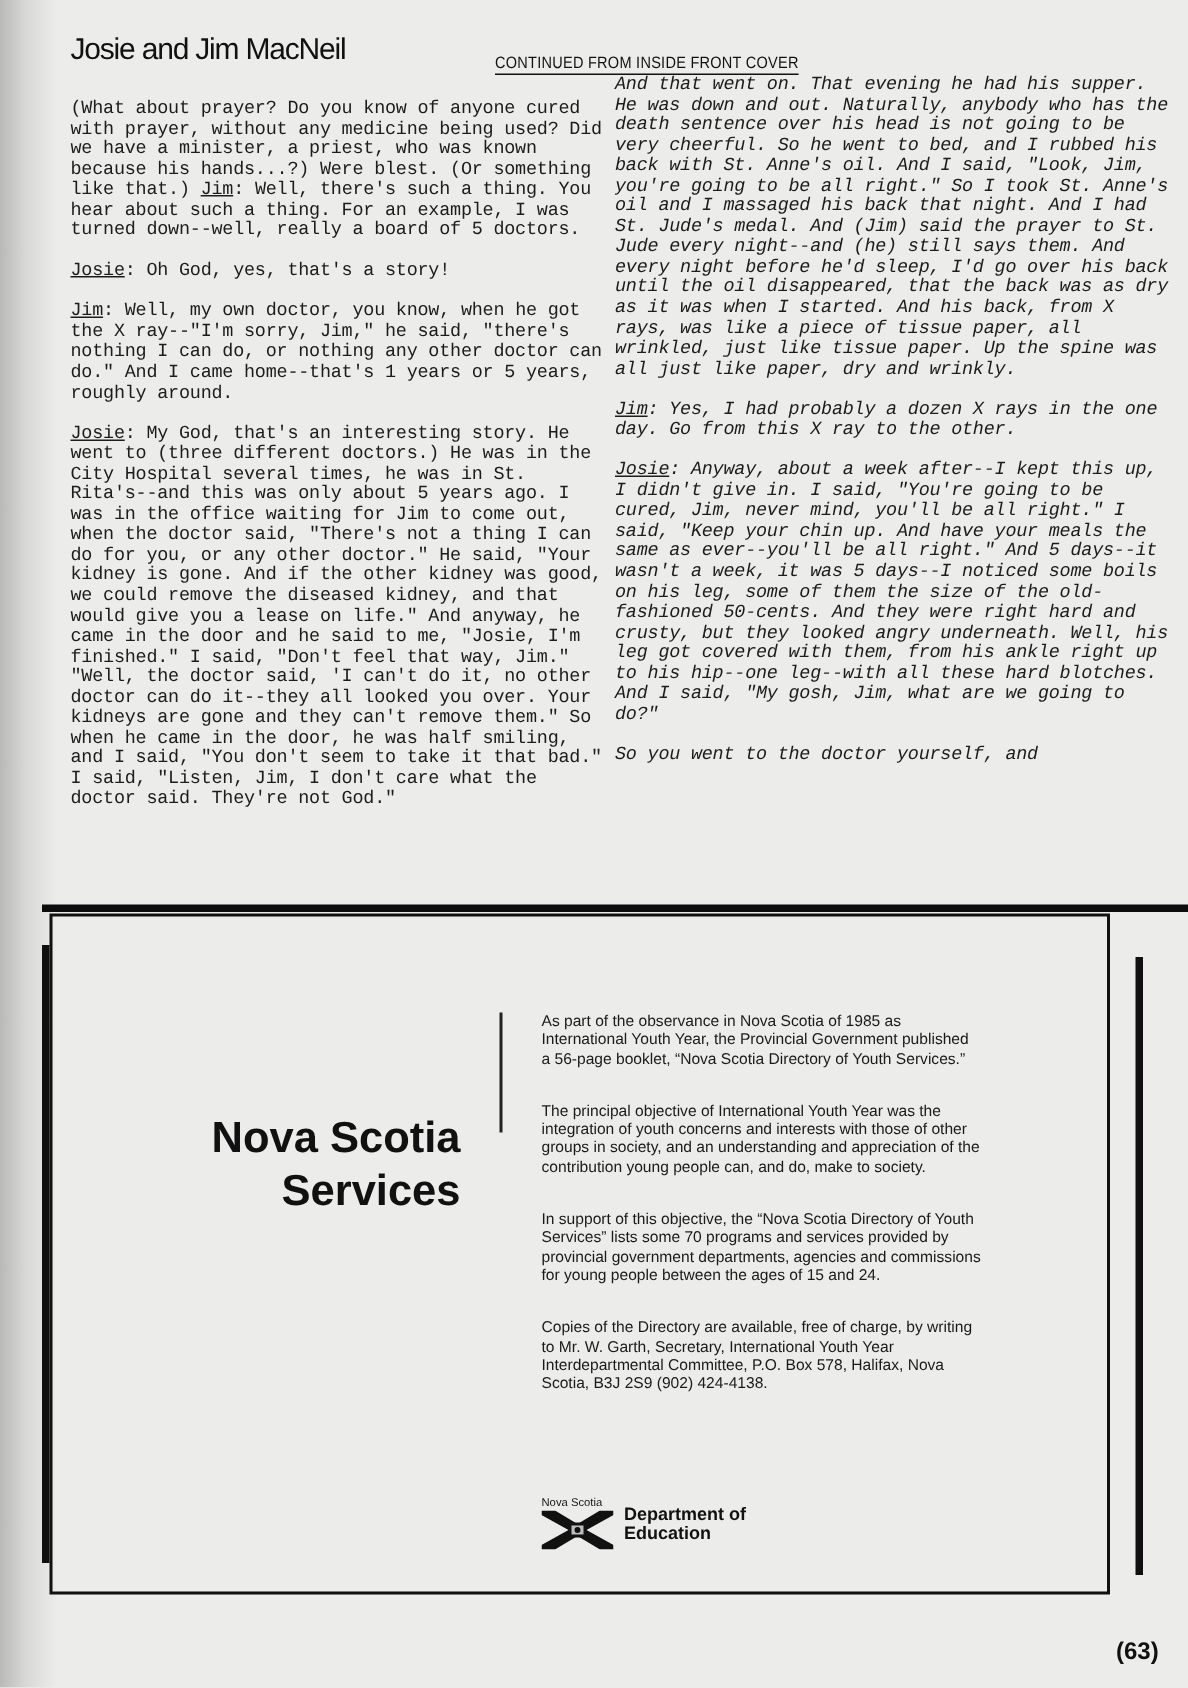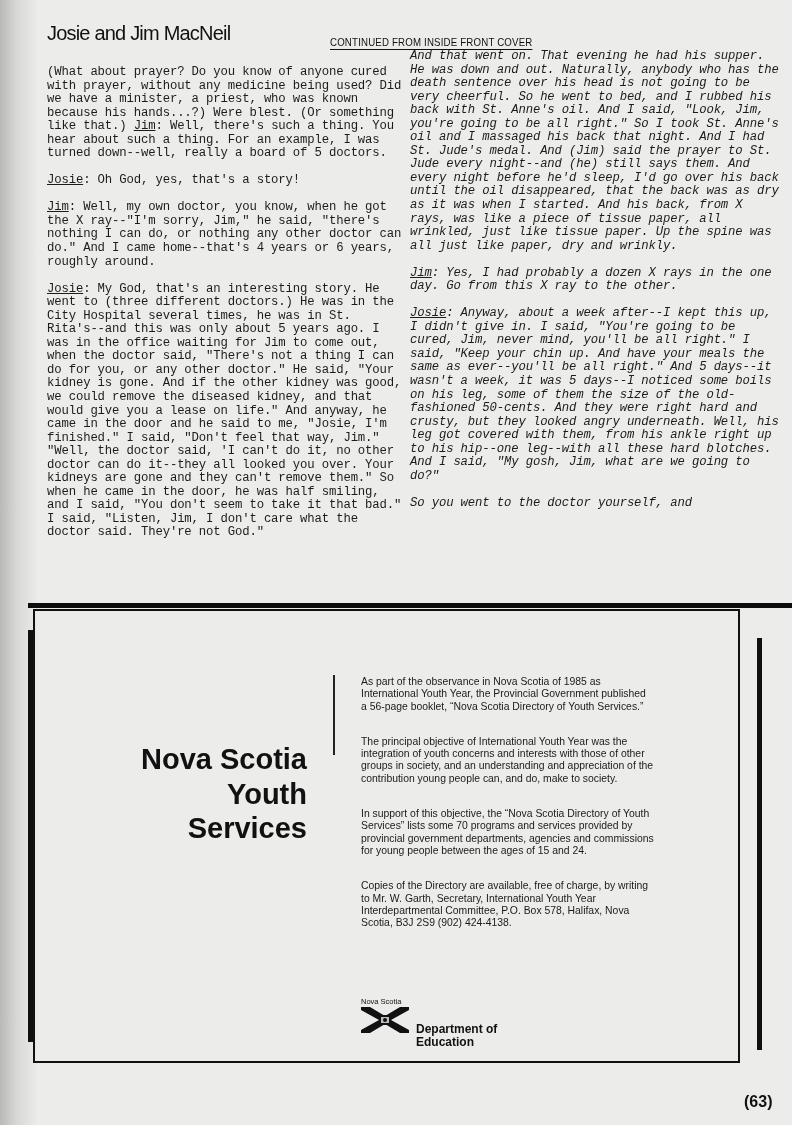--- a/index.html
+++ b/index.html
@@ -64,61 +64,60 @@
   .ad-text p { margin: 0 17px 23px 0; }
   .logo {
     position: absolute; left: 361px; top: 997px; width: 170px; height: 40px;
   }
   .logo-province {
     position: absolute; left: 0; top: 0;
     font-family: "Liberation Sans", sans-serif; font-size: 7.5px; color: #111; white-space: nowrap;
   }
   .logo-flag { position: absolute; left: 0; top: 10px; width: 48px; height: 26px; }
   .logo-dept {
-    position: absolute; left: 55px; top: 26px;
+    position: absolute; left: 55px; top: 6px;
     font-family: "Liberation Sans", sans-serif; font-weight: bold; font-size: 12px; line-height: 13px; color: #111;
   }
   .logo-dept div { white-space: nowrap; }
   .page-num {
     position: absolute; left: 744px; top: 1093px;
     font-family: "Liberation Sans", sans-serif; font-weight: bold; font-size: 16px; color: #111; white-space: nowrap;
   }
 </style>
 </head>
 <body>
 
 <div class="page-shadow"></div>
 
 <div class="title">Josie and Jim MacNeil</div>
 <div class="continued">CONTINUED FROM INSIDE FRONT COVER</div>
 
 <div class="col col-left">
   <p class="para"><span>(What about prayer? Do you know of anyone cured with prayer, without any medicine being used? Did we have a minister, a priest, who was known because his hands...?) Were blest. (Or something like that.) </span><span class="speaker">Jim</span><span>: Well, there's such a thing. You hear about such a thing. For an example, I was turned down--well, really a board of 5 doctors.</span></p>
   <p class="para"><span class="speaker">Josie</span><span>: Oh God, yes, that's a story!</span></p>
-  <p class="para"><span class="speaker">Jim</span><span>: Well, my own doctor, you know, when he got the X ray--"I'm sorry, Jim," he said, "there's nothing I can do, or nothing any other doctor can do." And I came home--that's 4 years or 6 years, roughly around.</span></p>
+  <p class="para"><span class="speaker">Jim</span><span>: Well, my own doctor, you know, when he got the X ray--"I'm sorry, Jim," he said, "there's nothing I can do, or nothing any other doctor can do." And I came home--that's 1 years or 5 years, roughly around.</span></p>
   <p class="para"><span class="speaker">Josie</span><span>: My God, that's an interesting story. He went to (three different doctors.) He was in the City Hospital several times, he was in St. Rita's--and this was only about 5 years ago. I was in the office waiting for Jim to come out, when the doctor said, "There's not a thing I can do for you, or any other doctor." He said, "Your kidney is gone. And if the other kidney was good, we could remove the diseased kidney, and that would give you a lease on life." And anyway, he came in the door and he said to me, "Josie, I'm finished." I said, "Don't feel that way, Jim." "Well, the doctor said, 'I can't do it, no other doctor can do it--they all looked you over. Your kidneys are gone and they can't remove them." So when he came in the door, he was half smiling, and I said, "You don't seem to take it that bad." I said, "Listen, Jim, I don't care what the doctor said. They're not God."</span></p>
 </div>
 
 <div class="col col-right">
   <p class="para"><span>And that went on. That evening he had his supper. He was down and out. Naturally, anybody who has the death sentence over his head is not going to be very cheerful. So he went to bed, and I rubbed his back with St. Anne's oil. And I said, "Look, Jim, you're going to be all right." So I took St. Anne's oil and I massaged his back that night. And I had St. Jude's medal. And (Jim) said the prayer to St. Jude every night--and (he) still says them. And every night before he'd sleep, I'd go over his back until the oil disappeared, that the back was as dry as it was when I started. And his back, from X rays, was like a piece of tissue paper, all wrinkled, just like tissue paper. Up the spine was all just like paper, dry and wrinkly.</span></p>
   <p class="para"><span class="speaker">Jim</span><span>: Yes, I had probably a dozen X rays in the one day. Go from this X ray to the other.</span></p>
   <p class="para"><span class="speaker">Josie</span><span>: Anyway, about a week after--I kept this up, I didn't give in. I said, "You're going to be cured, Jim, never mind, you'll be all right." I said, "Keep your chin up. And have your meals the same as ever--you'll be all right." And 5 days--it wasn't a week, it was 5 days--I noticed some boils on his leg, some of them the size of the old-fashioned 50-cents. And they were right hard and crusty, but they looked angry underneath. Well, his leg got covered with them, from his ankle right up to his hip--one leg--with all these hard blotches. And I said, "My gosh, Jim, what are we going to do?"</span></p>
   <p class="para"><span>So you went to the doctor yourself, and</span></p>
 </div>
 
 <div class="rule-main"></div>
 
 <div class="adbox"></div>
 <div class="bar-left"></div>
 <div class="bar-right"></div>
 <div class="ad-divider"></div>
 
 <div class="ad-heading">
   <div>Nova Scotia</div>
-  <div>Youth</div>
   <div>Services</div>
 </div>
 
 <div class="ad-text">
   <p>As part of the observance in Nova Scotia of 1985 as International Youth Year, the Provincial Government published a 56-page booklet, “Nova Scotia Directory of Youth Services.”</p>
   <p>The principal objective of International Youth Year was the integration of youth concerns and interests with those of other groups in society, and an understanding and appreciation of the contribution young people can, and do, make to society.</p>
   <p>In support of this objective, the “Nova Scotia Directory of Youth Services” lists some 70 programs and services provided by provincial government departments, agencies and commissions for young people between the ages of 15 and 24.</p>
   <p>Copies of the Directory are available, free of charge, by writing to Mr. W. Garth, Secretary, International Youth Year Interdepartmental Committee, P.O. Box 578, Halifax, Nova Scotia, B3J 2S9 (902) 424-4138.</p>
 </div>
 

